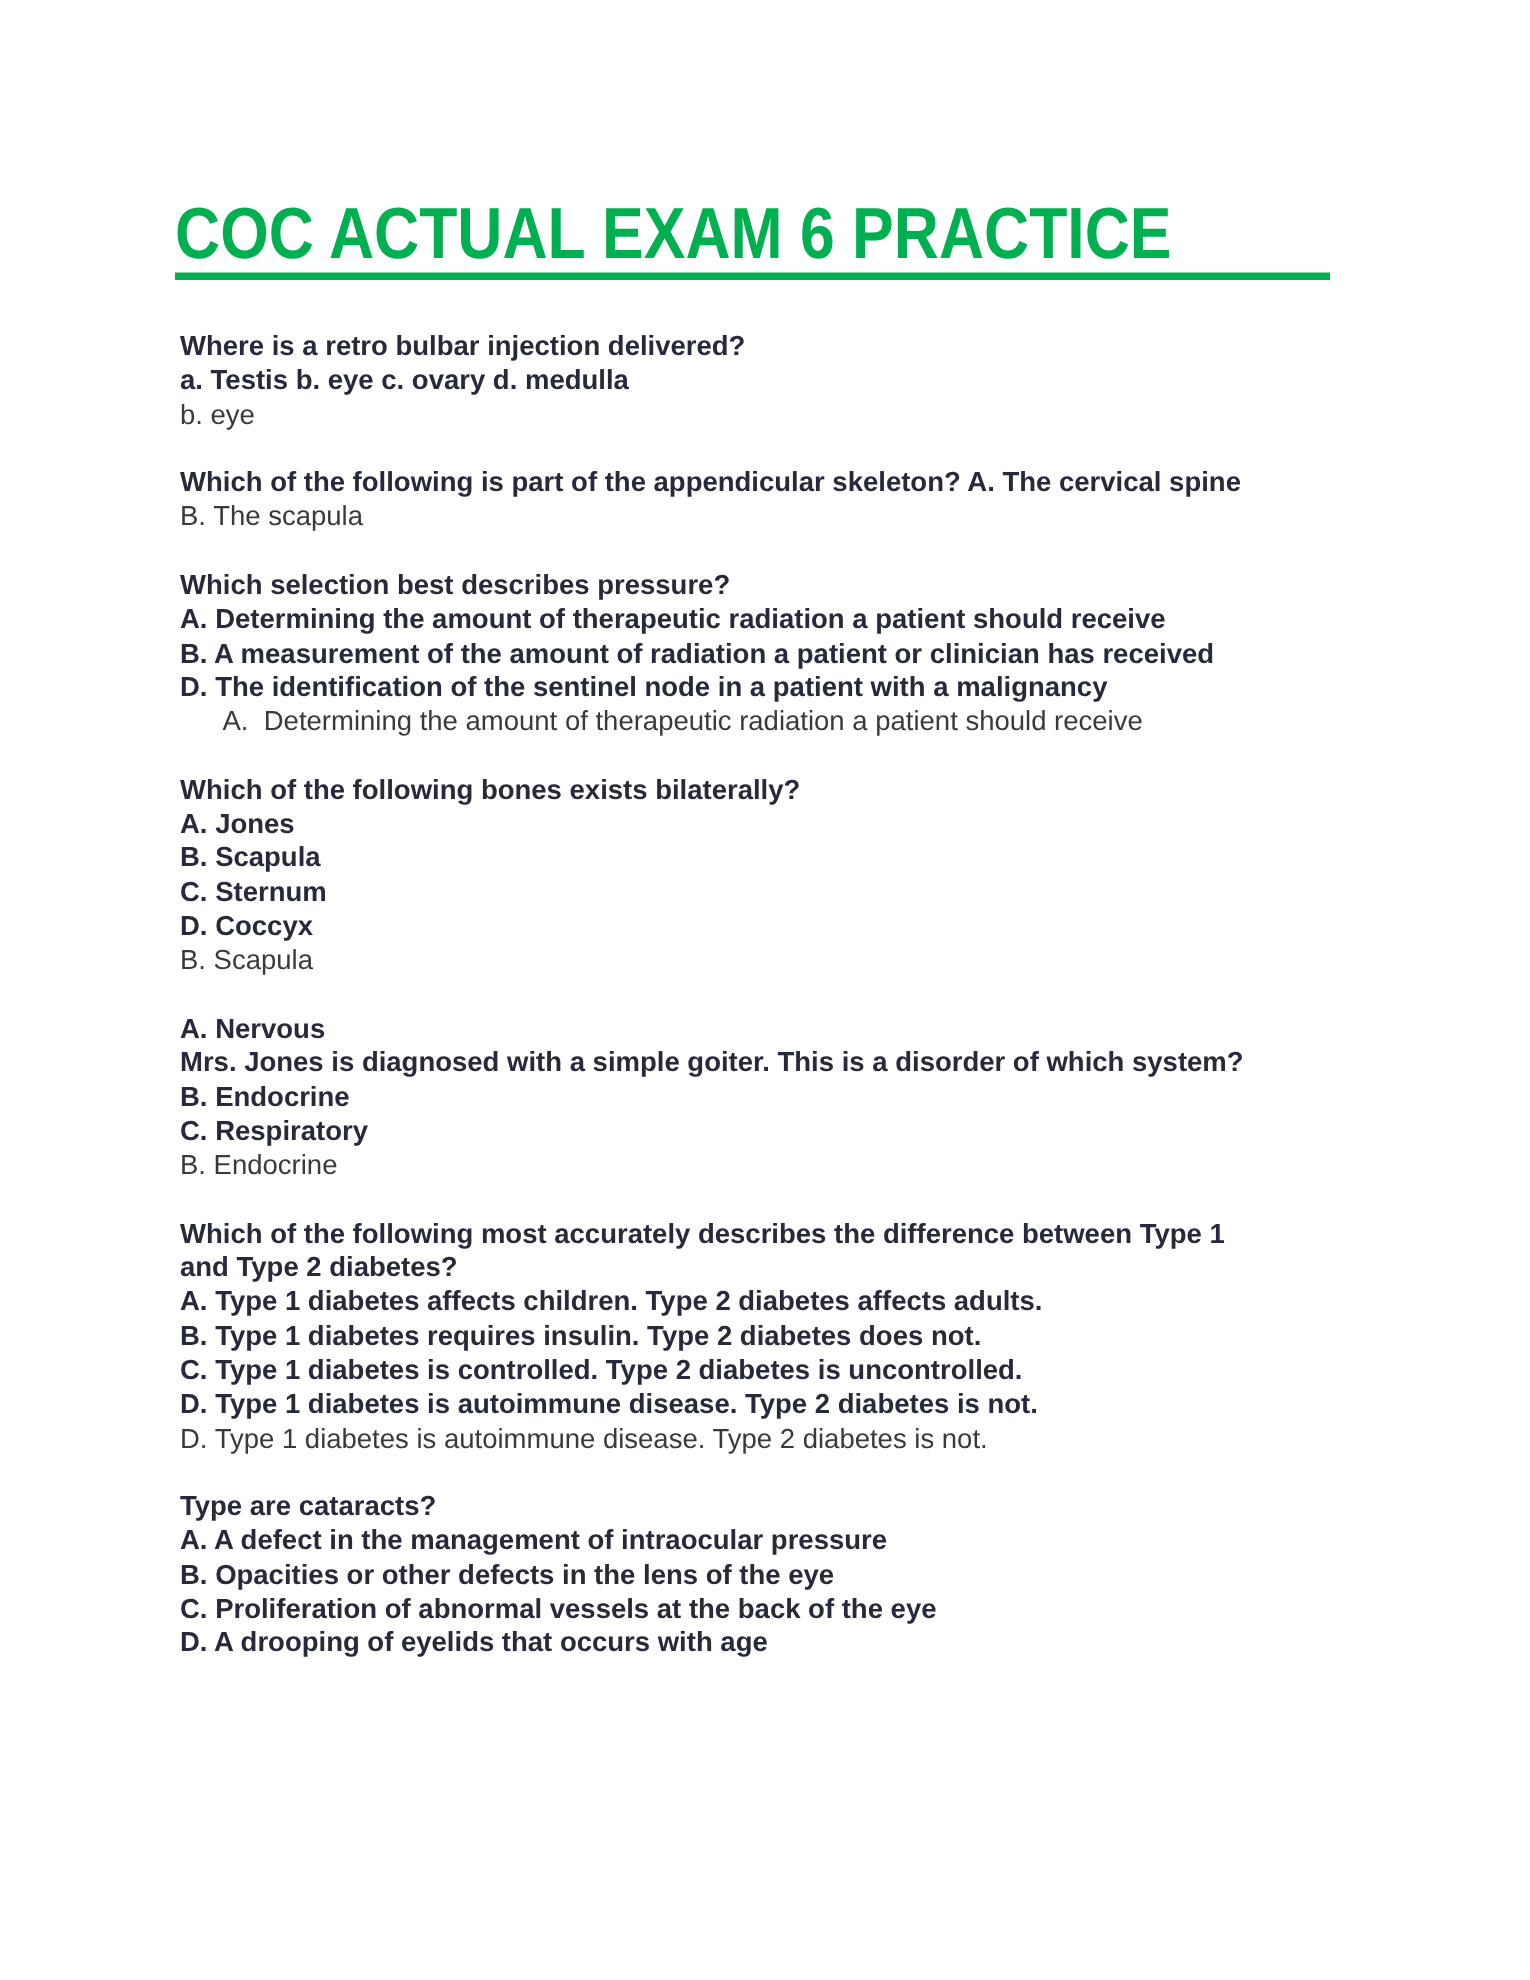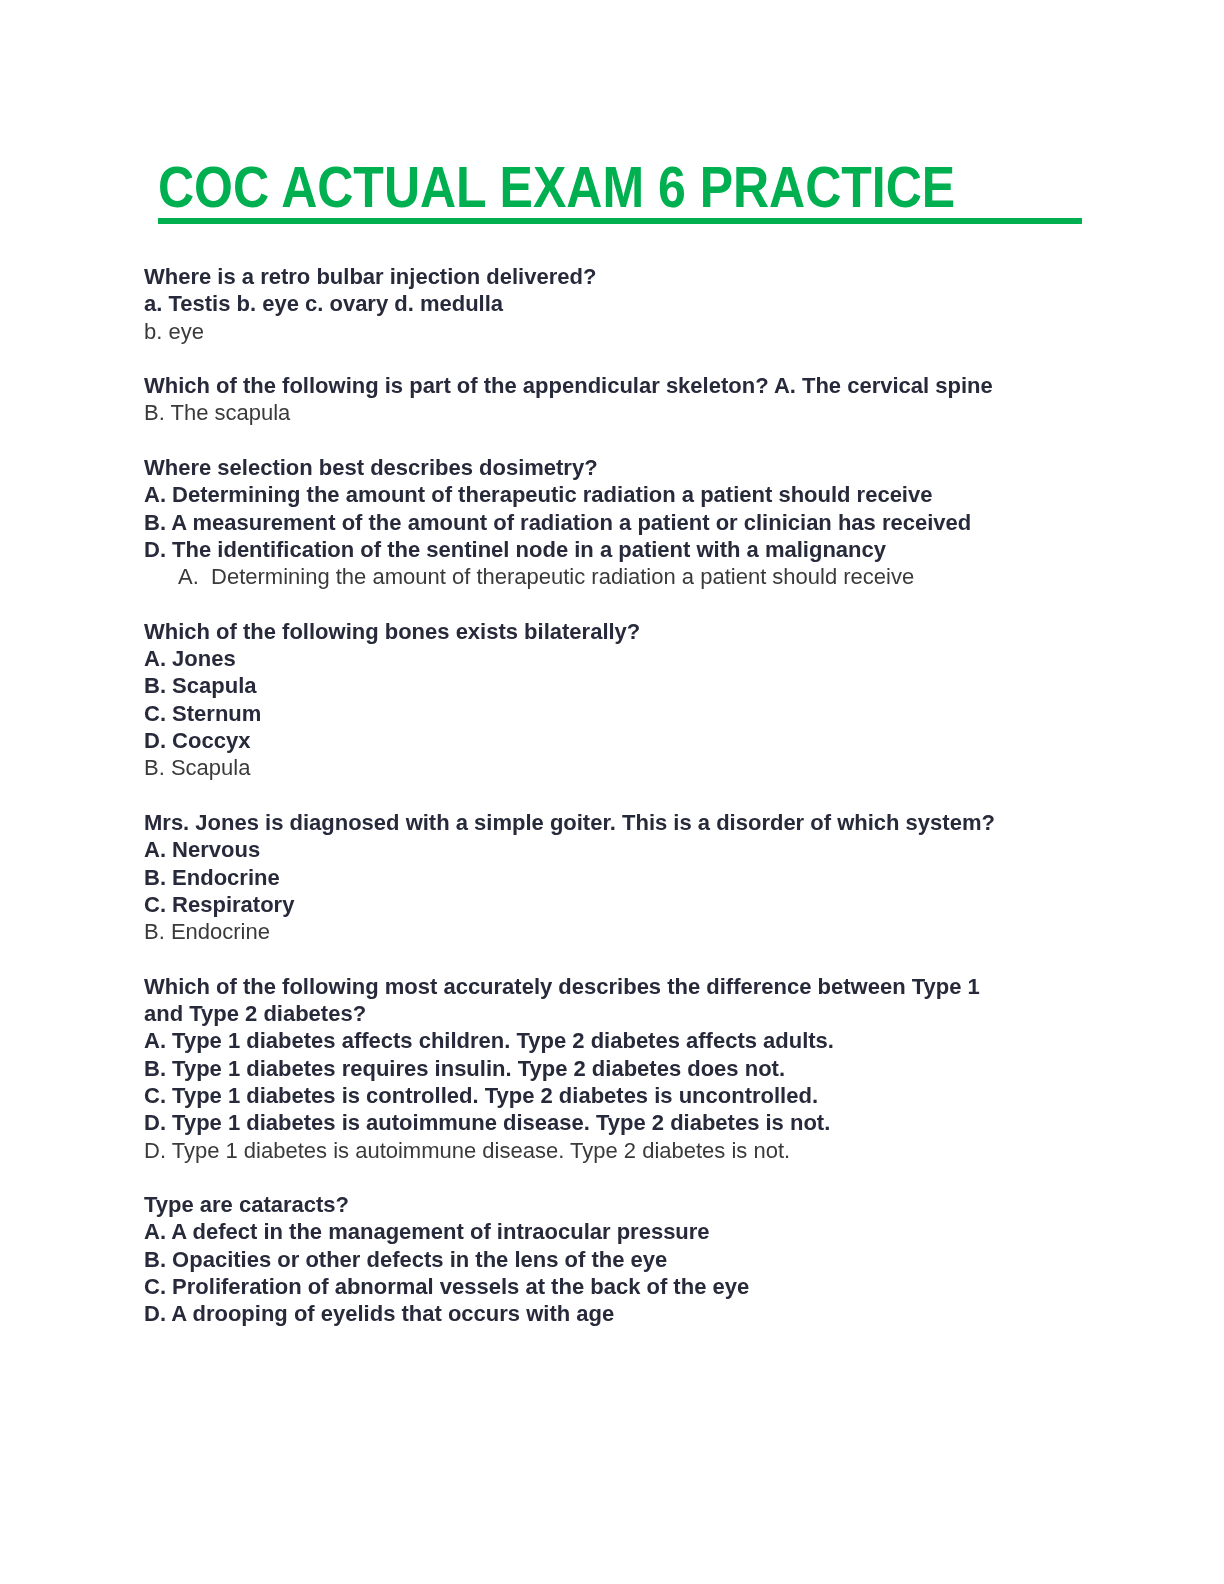--- a/index.html
+++ b/index.html
@@ -1,18 +1,18 @@
 <!DOCTYPE html>
 <html><head>
   <meta charset="utf-8">
   <style>
     html, body { margin: 0; padding: 0; background: #ffffff; }
     body { width: 1224px; height: 1584px; position: relative; overflow: hidden; }
     .page { position: absolute; left: 0; top: 0; width: 1224px; height: 1584px; background: #fff; }
-    .title-wrap { position: absolute; left: 158px; top: 150px; width: 926px; height: 80px; }
+    .title-wrap { position: absolute; left: 140px; top: 150px; width: 926px; height: 80px; }
     .title {
       position: absolute; left: 0; top: 4px;
       font-family: "Liberation Sans", sans-serif;
       font-weight: bold;
       font-size: 58px;
       line-height: 66px;
       color: #00b050;
       white-space: nowrap;
       transform-origin: 0 0;
       transform: scaleX(0.862);
@@ -49,39 +49,39 @@
       <div class="line q">a. Testis b. eye c. ovary d. medulla</div>
       <div class="line ans">b. eye</div>
     </div>
 
     <div class="qblock">
       <div class="line q">Which of the following is part of the appendicular skeleton? A. The cervical spine</div>
       <div class="line ans">B. The scapula</div>
     </div>
 
     <div class="qblock">
-      <div class="line q">Where selection best describes dosimetry?</div>
+      <div class="line q">Which selection best describes pressure?</div>
       <div class="line q">A. Determining the amount of therapeutic radiation a patient should receive</div>
       <div class="line q">B. A measurement of the amount of radiation a patient or clinician has received</div>
       <div class="line q">D. The identification of the sentinel node in a patient with a malignancy</div>
       <div class="line ans indent" style="white-space: pre;">A.  Determining the amount of therapeutic radiation a patient should receive</div>
     </div>
 
     <div class="qblock">
       <div class="line q">Which of the following bones exists bilaterally?</div>
       <div class="line q">A. Jones</div>
       <div class="line q">B. Scapula</div>
       <div class="line q">C. Sternum</div>
       <div class="line q">D. Coccyx</div>
       <div class="line ans">B. Scapula</div>
     </div>
 
     <div class="qblock">
+      <div class="line q">A. Nervous</div>
       <div class="line q">Mrs. Jones is diagnosed with a simple goiter. This is a disorder of which system?</div>
-      <div class="line q">A. Nervous</div>
       <div class="line q">B. Endocrine</div>
       <div class="line q">C. Respiratory</div>
       <div class="line ans">B. Endocrine</div>
     </div>
 
     <div class="qblock">
       <div class="line q">Which of the following most accurately describes the difference between Type 1</div>
       <div class="line q">and Type 2 diabetes?</div>
       <div class="line q">A. Type 1 diabetes affects children. Type 2 diabetes affects adults.</div>
       <div class="line q">B. Type 1 diabetes requires insulin. Type 2 diabetes does not.</div>

